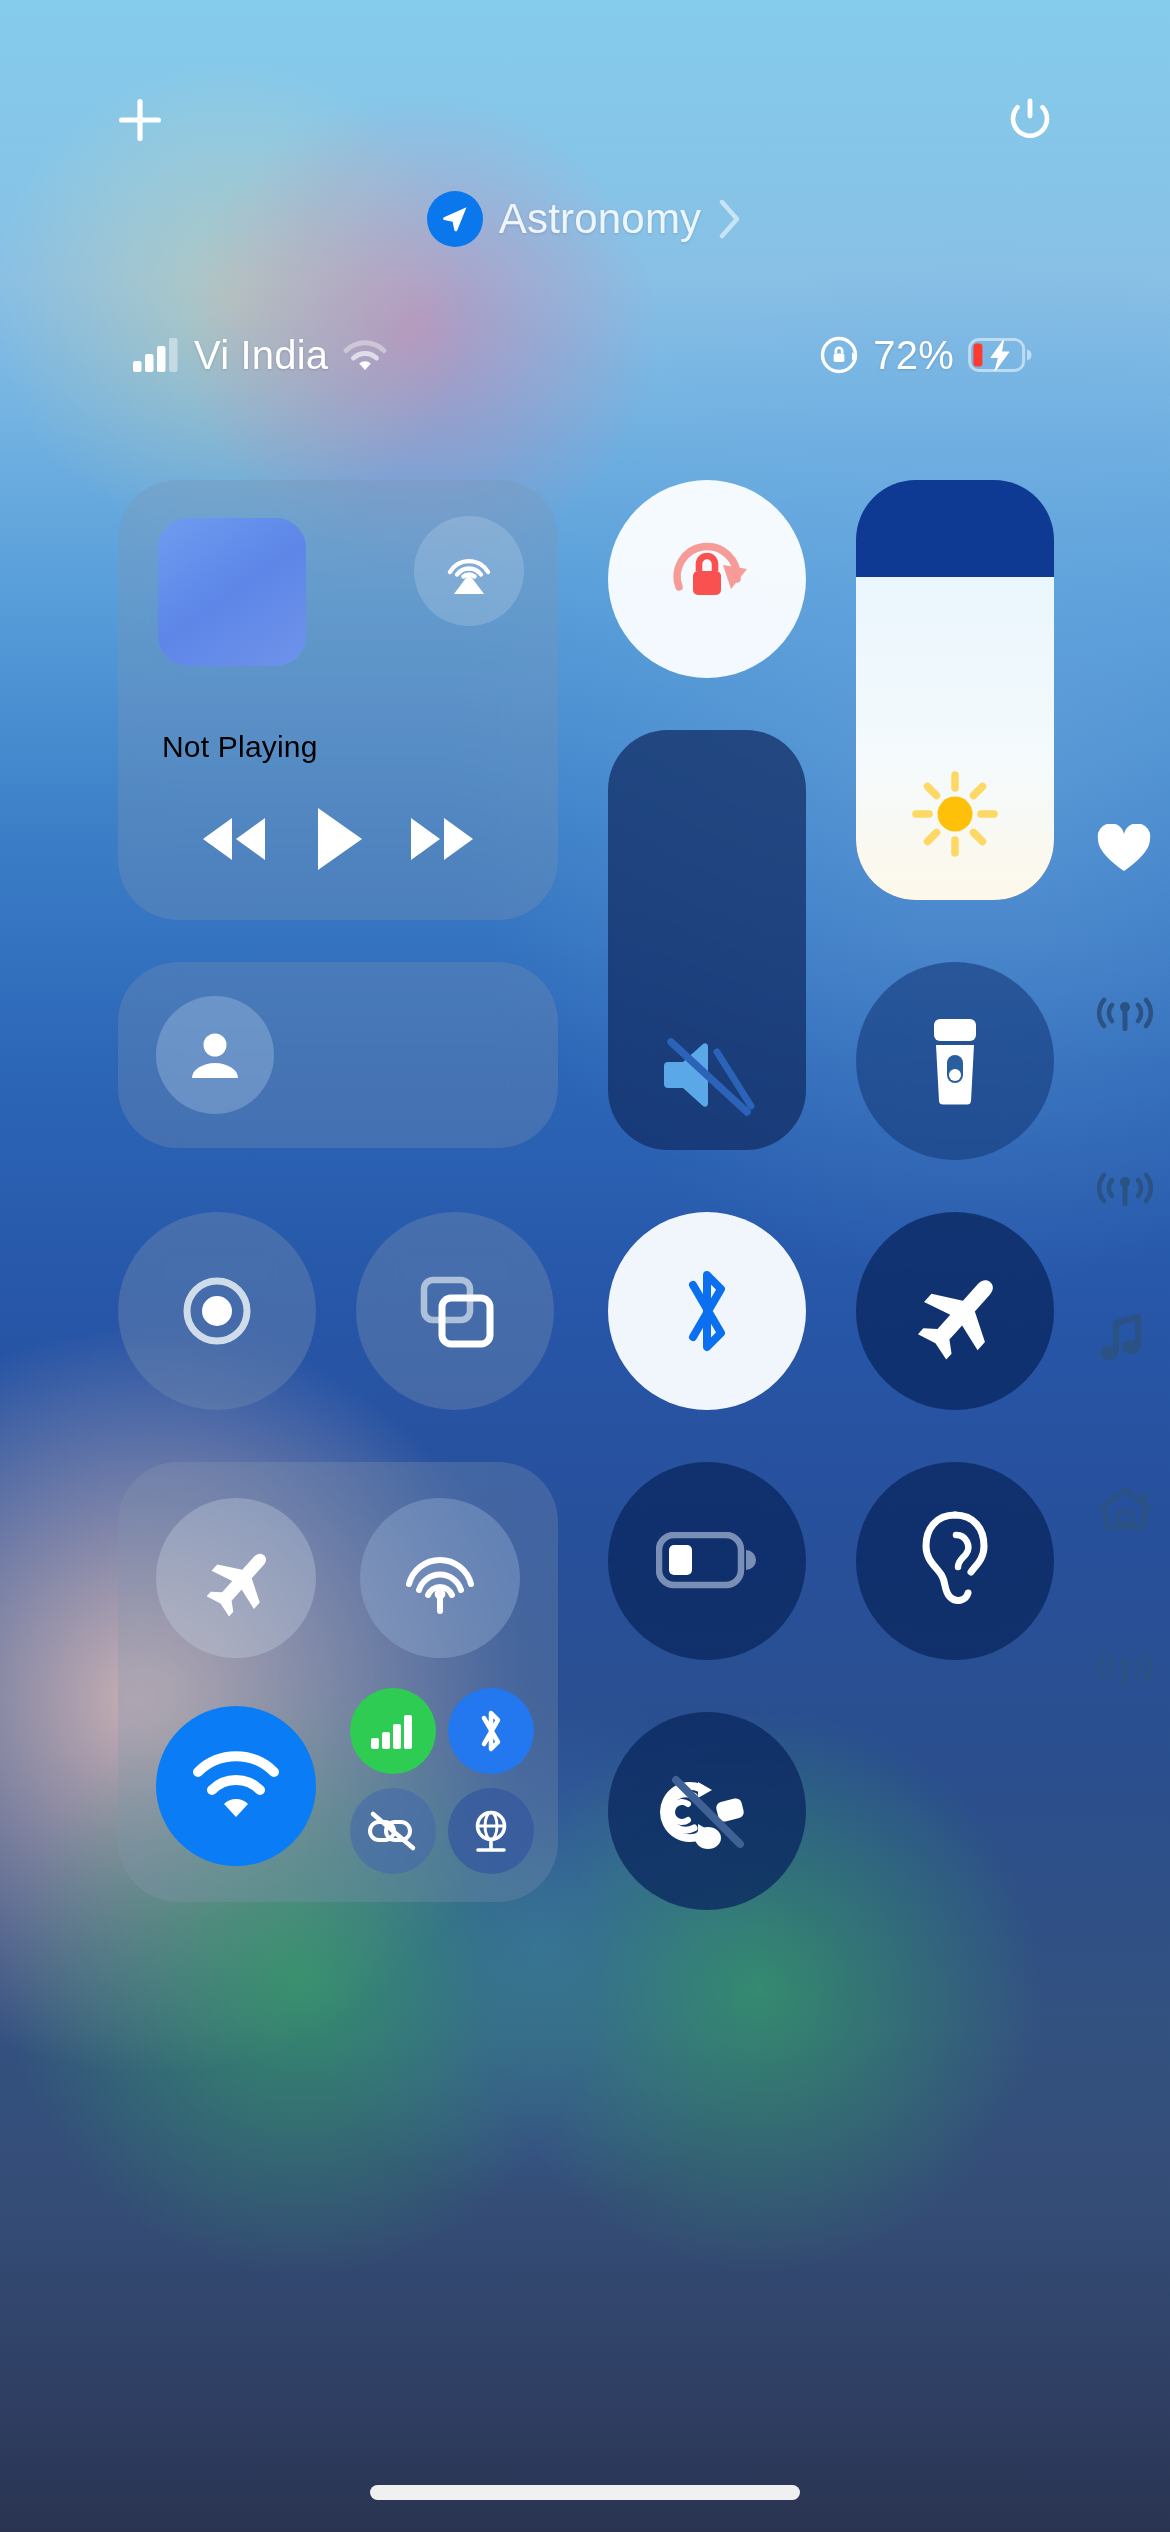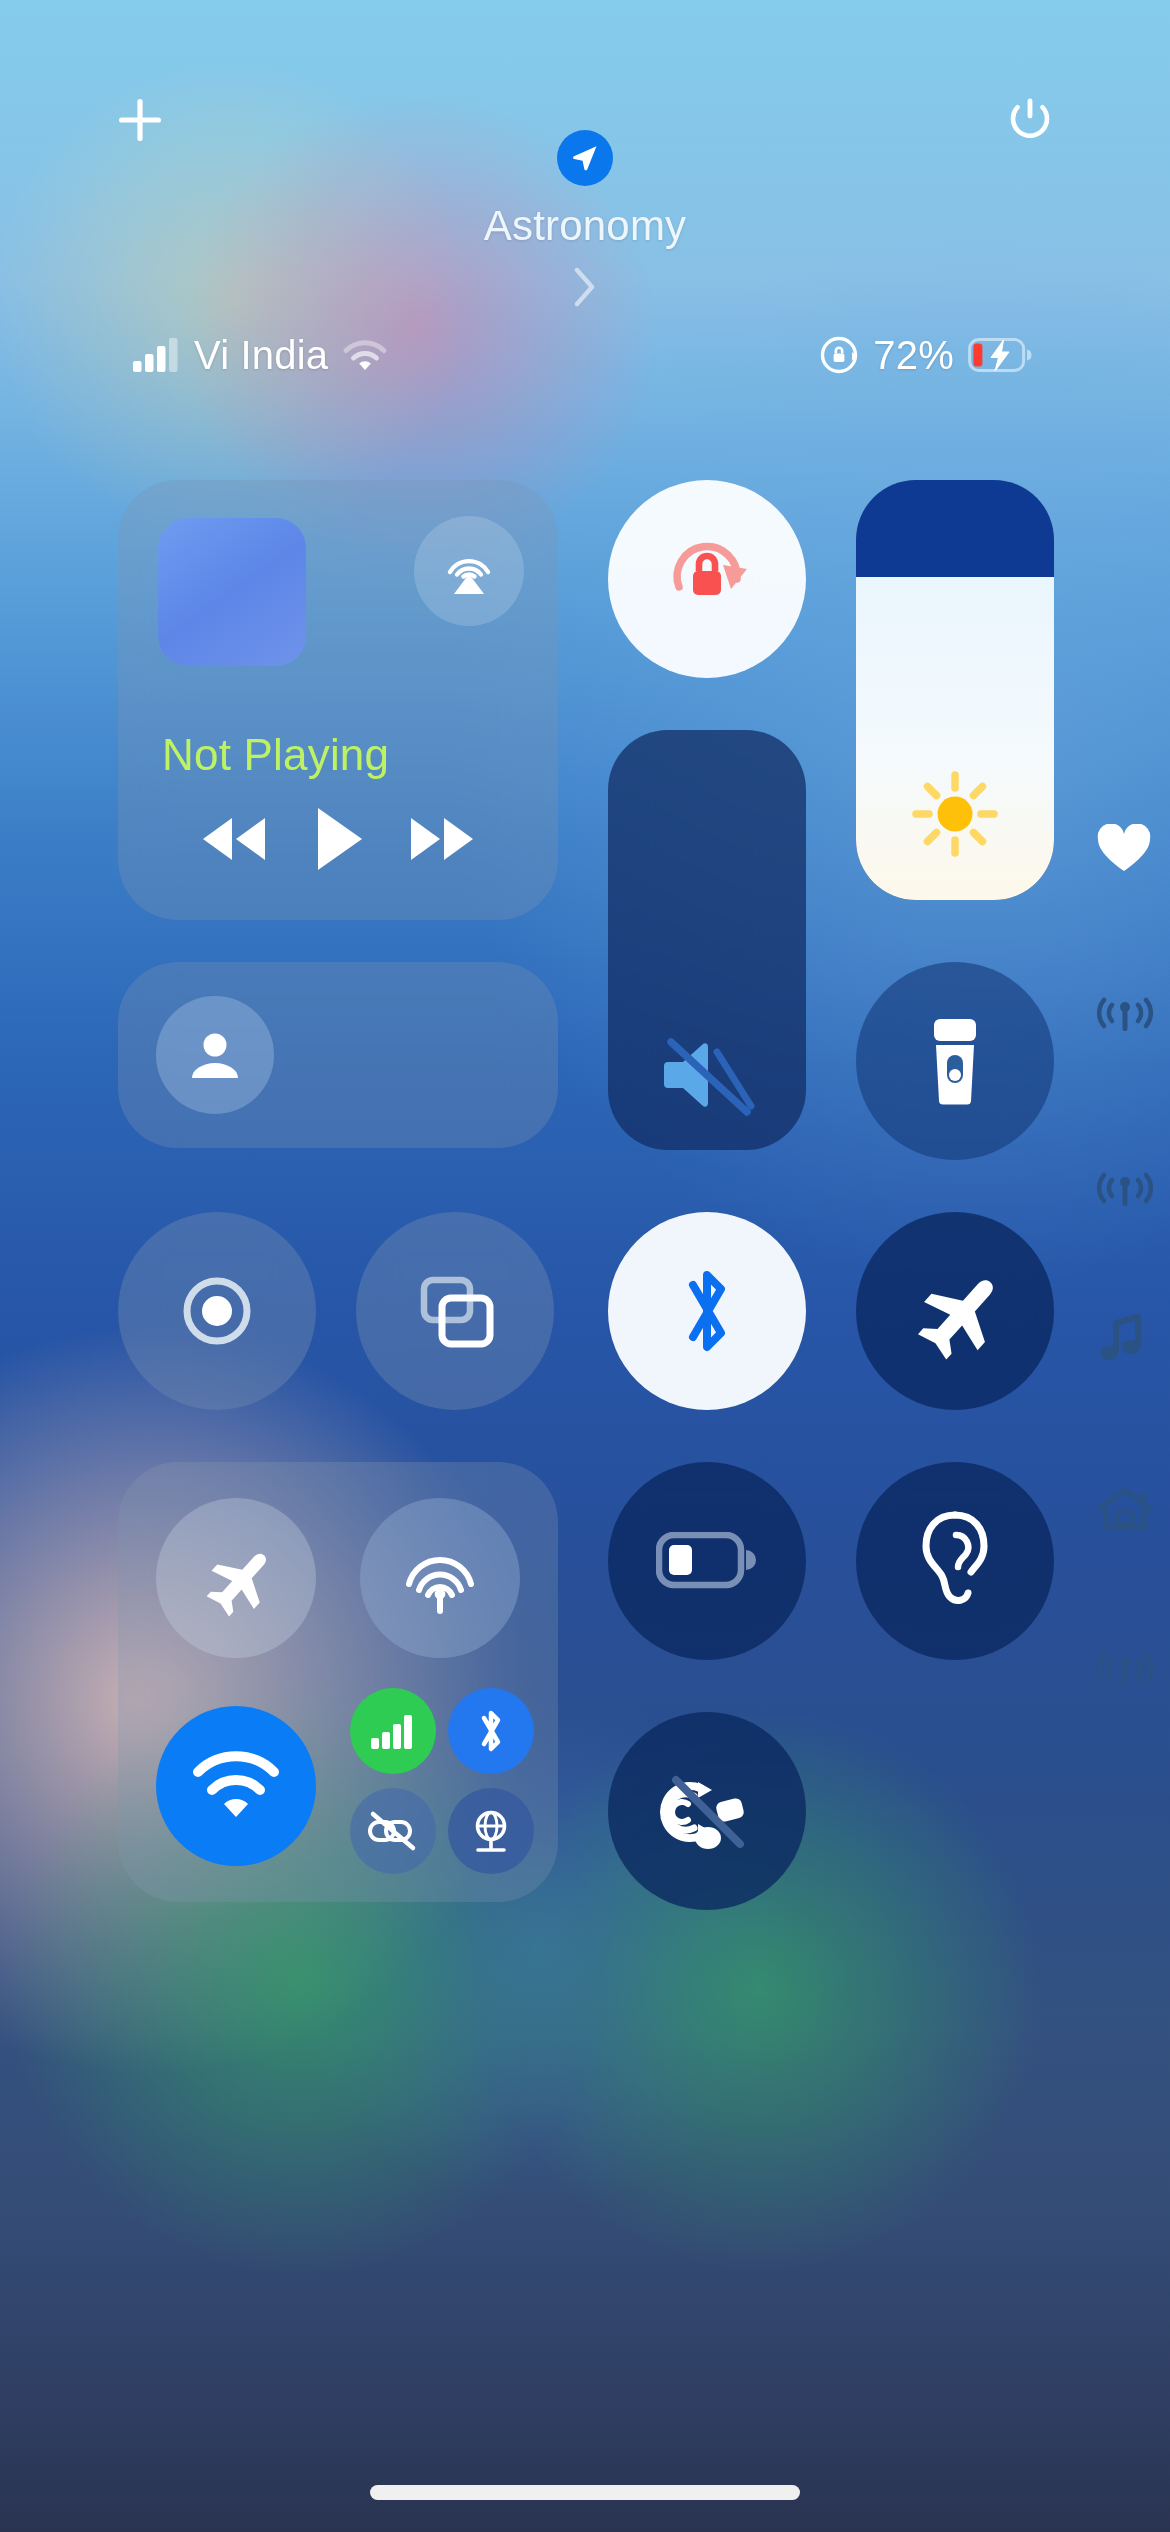--- a/index.html
+++ b/index.html
@@ -41,21 +41,21 @@
     display:flex; align-items:center; justify-content:center;
   }
   #power-btn {
     position:absolute; right:100px; top:0; width:80px; height:80px;
     display:flex; align-items:center; justify-content:center;
   }
 
   
   #mode-pill {
     position:absolute; top:180px; left:0; width:1170px; height:78px;
-    display:flex; align-items:center; justify-content:center; gap:16px;flex-direction:column;
+    display:flex; align-items:center; justify-content:center; gap:16px;
   }
   #mode-icon {
     width:56px; height:56px; border-radius:50%;
     background:#0a77ec; display:flex; align-items:center; justify-content:center;
     flex:none;
   }
   #mode-label {
     font-size:42px; color:#eef6fd; letter-spacing:.2px;
     text-shadow:0 1px 3px rgba(0,0,0,.13);
   }
@@ -108,21 +108,21 @@
     border-radius:30px;
     background:linear-gradient(145deg,#6f9cf0 0%,#5d86e8 50%,#6f93ea 100%);
   }
   #airplay-btn {
     position:absolute; right:34px; top:36px; width:110px; height:110px;
     border-radius:50%; background:rgba(255,255,255,.16);
     display:flex; align-items:center; justify-content:center;
   }
   #media-title {
     position:absolute; left:44px; top:250px;
-    font-size:44px; color:#bef264; letter-spacing:.2px;
+    font-size:30px; color:#000000; letter-spacing:.2px;
   }
   #media-controls {
     position:absolute; left:40px; right:40px; bottom:38px; height:86px;
     display:flex; align-items:center; justify-content:space-between;
     padding:0 24px;
   }
   .mc-btn { display:flex; align-items:center; justify-content:center; width:110px; height:86px; }
 
   
   #focus-widget { left:118px; top:962px; width:440px; height:186px; }

